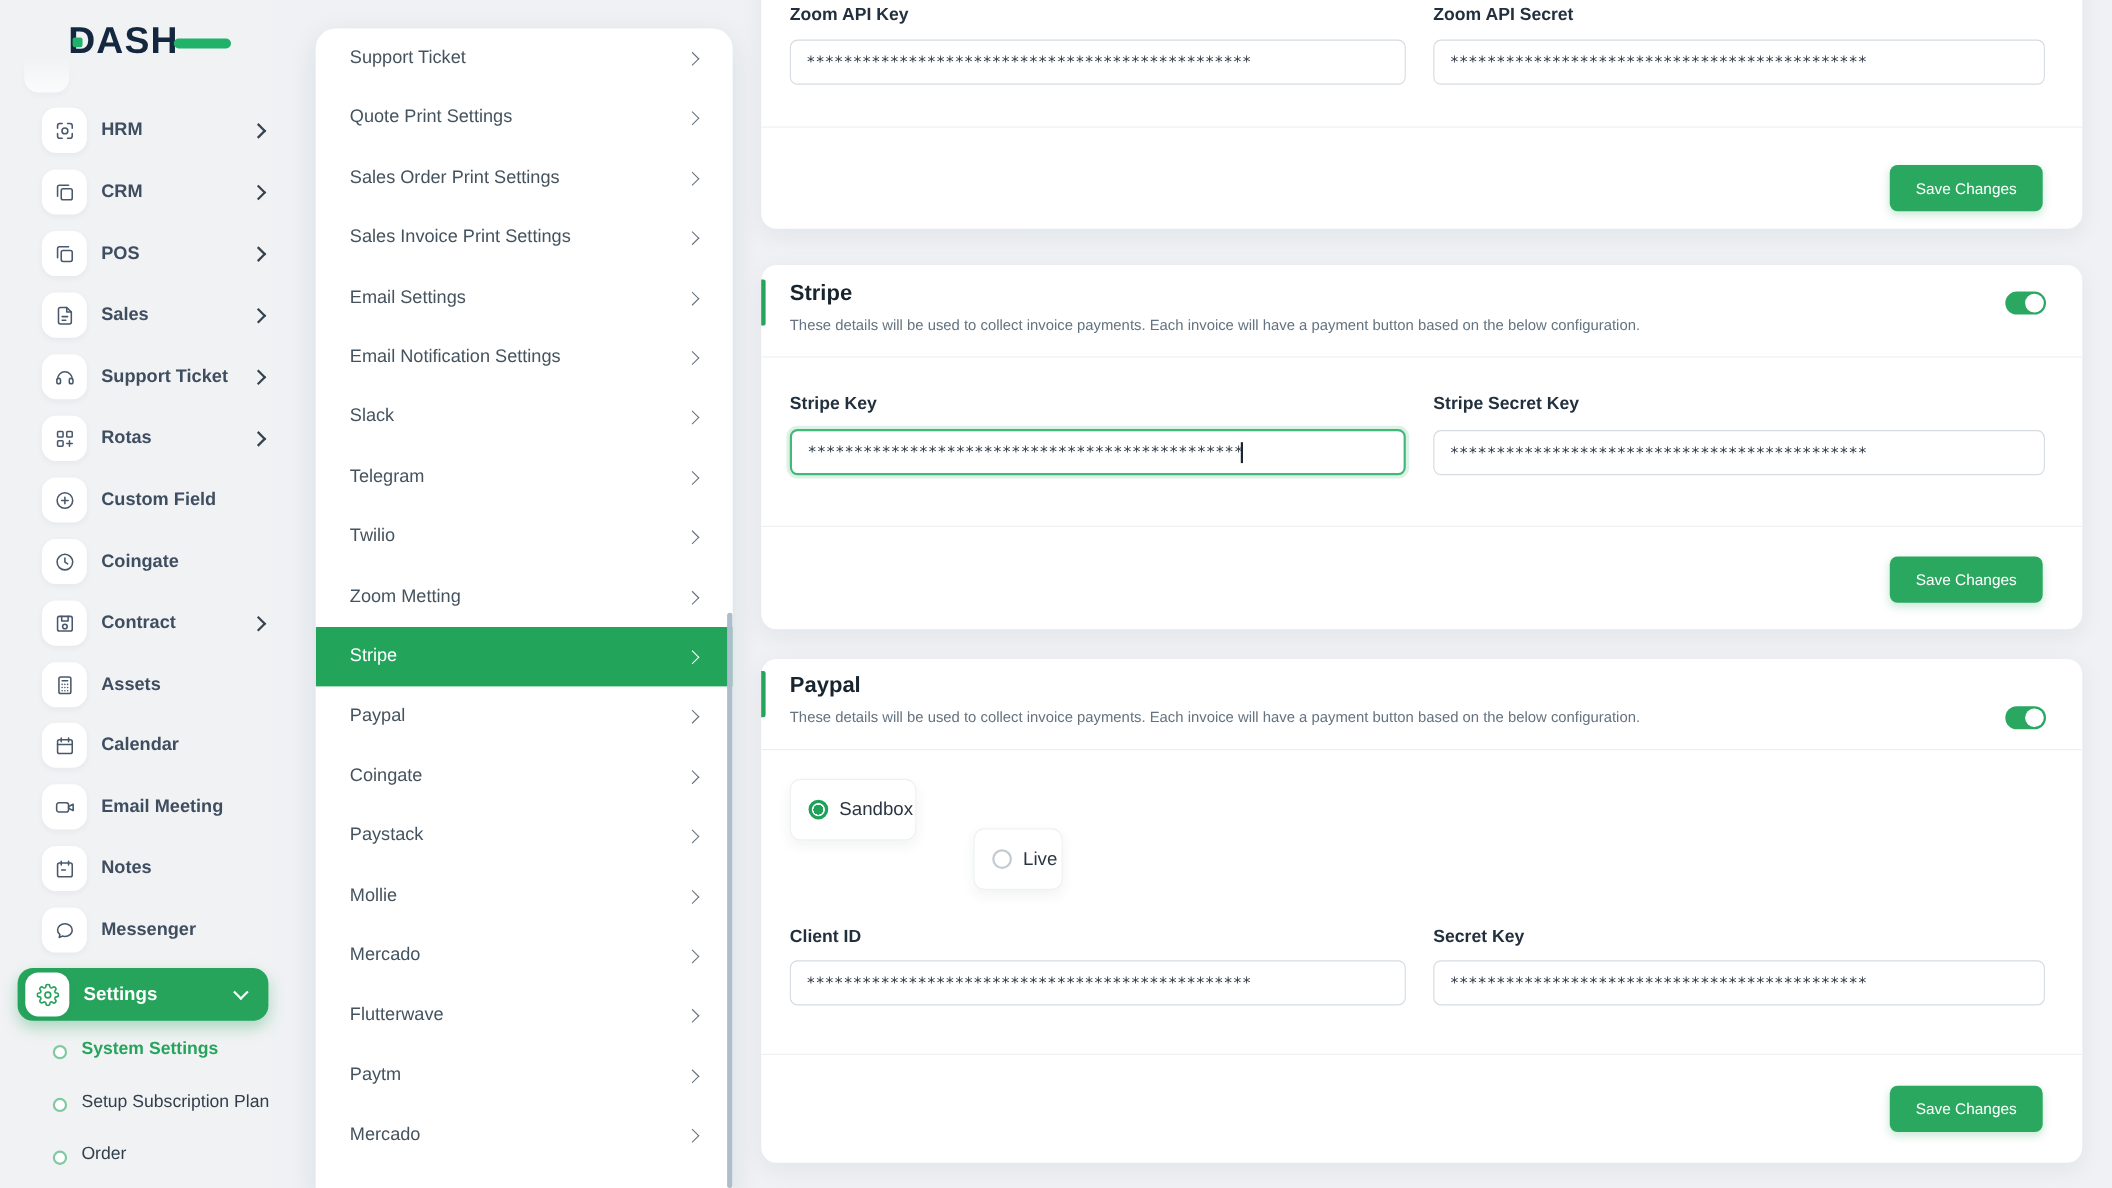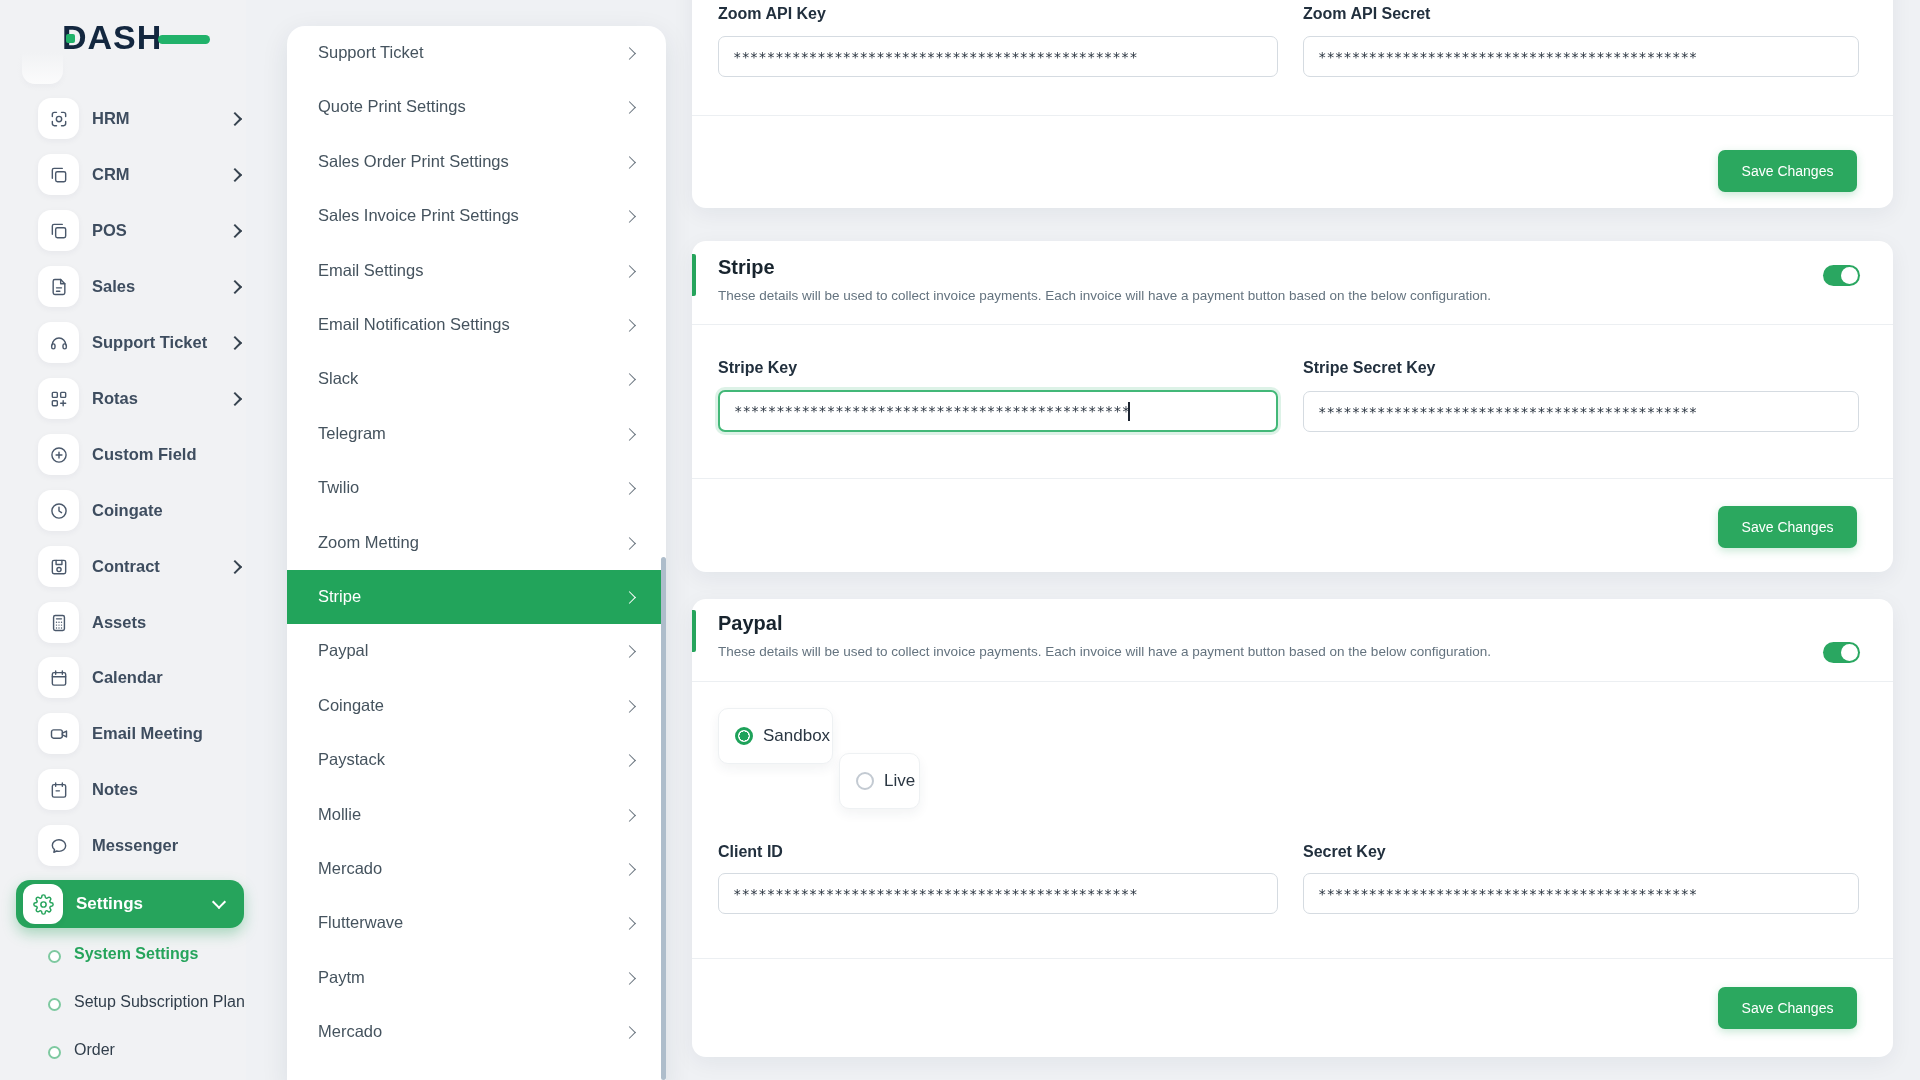--- a/index.html
+++ b/index.html
@@ -367,21 +367,21 @@
 <div class="sec-desc abs" style="left:718px;top:644px;">These details will be used to collect invoice payments. Each invoice will have a payment button based on the below configuration.</div>
 <div class="toggle abs" style="left:1823px;top:621px;">
     <span class="knob"></span>
   </div>
 <div class="divider abs" style="top:681px;"></div>
 <div class="abs flabel normal" style="left:718px;top:721px;">Paypal Mode</div>
 <div class="modebox abs" style="left:718px;top:708px;width:113px;height:54px;">
   <span class="radio on"></span>
   <span class="modelabel">Sandbox</span>
 </div>
-<div class="modebox abs" style="left:839px;top:753px;width:79px;height:54px;">
+<div class="modebox abs" style="left:885px;top:753px;width:79px;height:54px;">
   <span class="radio off"></span>
   <span class="modelabel">Live</span>
 </div>
 <div class="abs flabel" style="left:718px;top:843px;">Client ID</div>
 <div class="abs flabel" style="left:1303px;top:843px;">Secret Key</div>
 <div class="field abs" style="left:718px;top:873px;width:560px;height:41px;">
   <input type="text" value="************************************************" style="">
 </div>
 <div class="field abs" style="left:1303px;top:873px;width:556px;height:41px;">
   <input type="text" value="*********************************************" style="">

